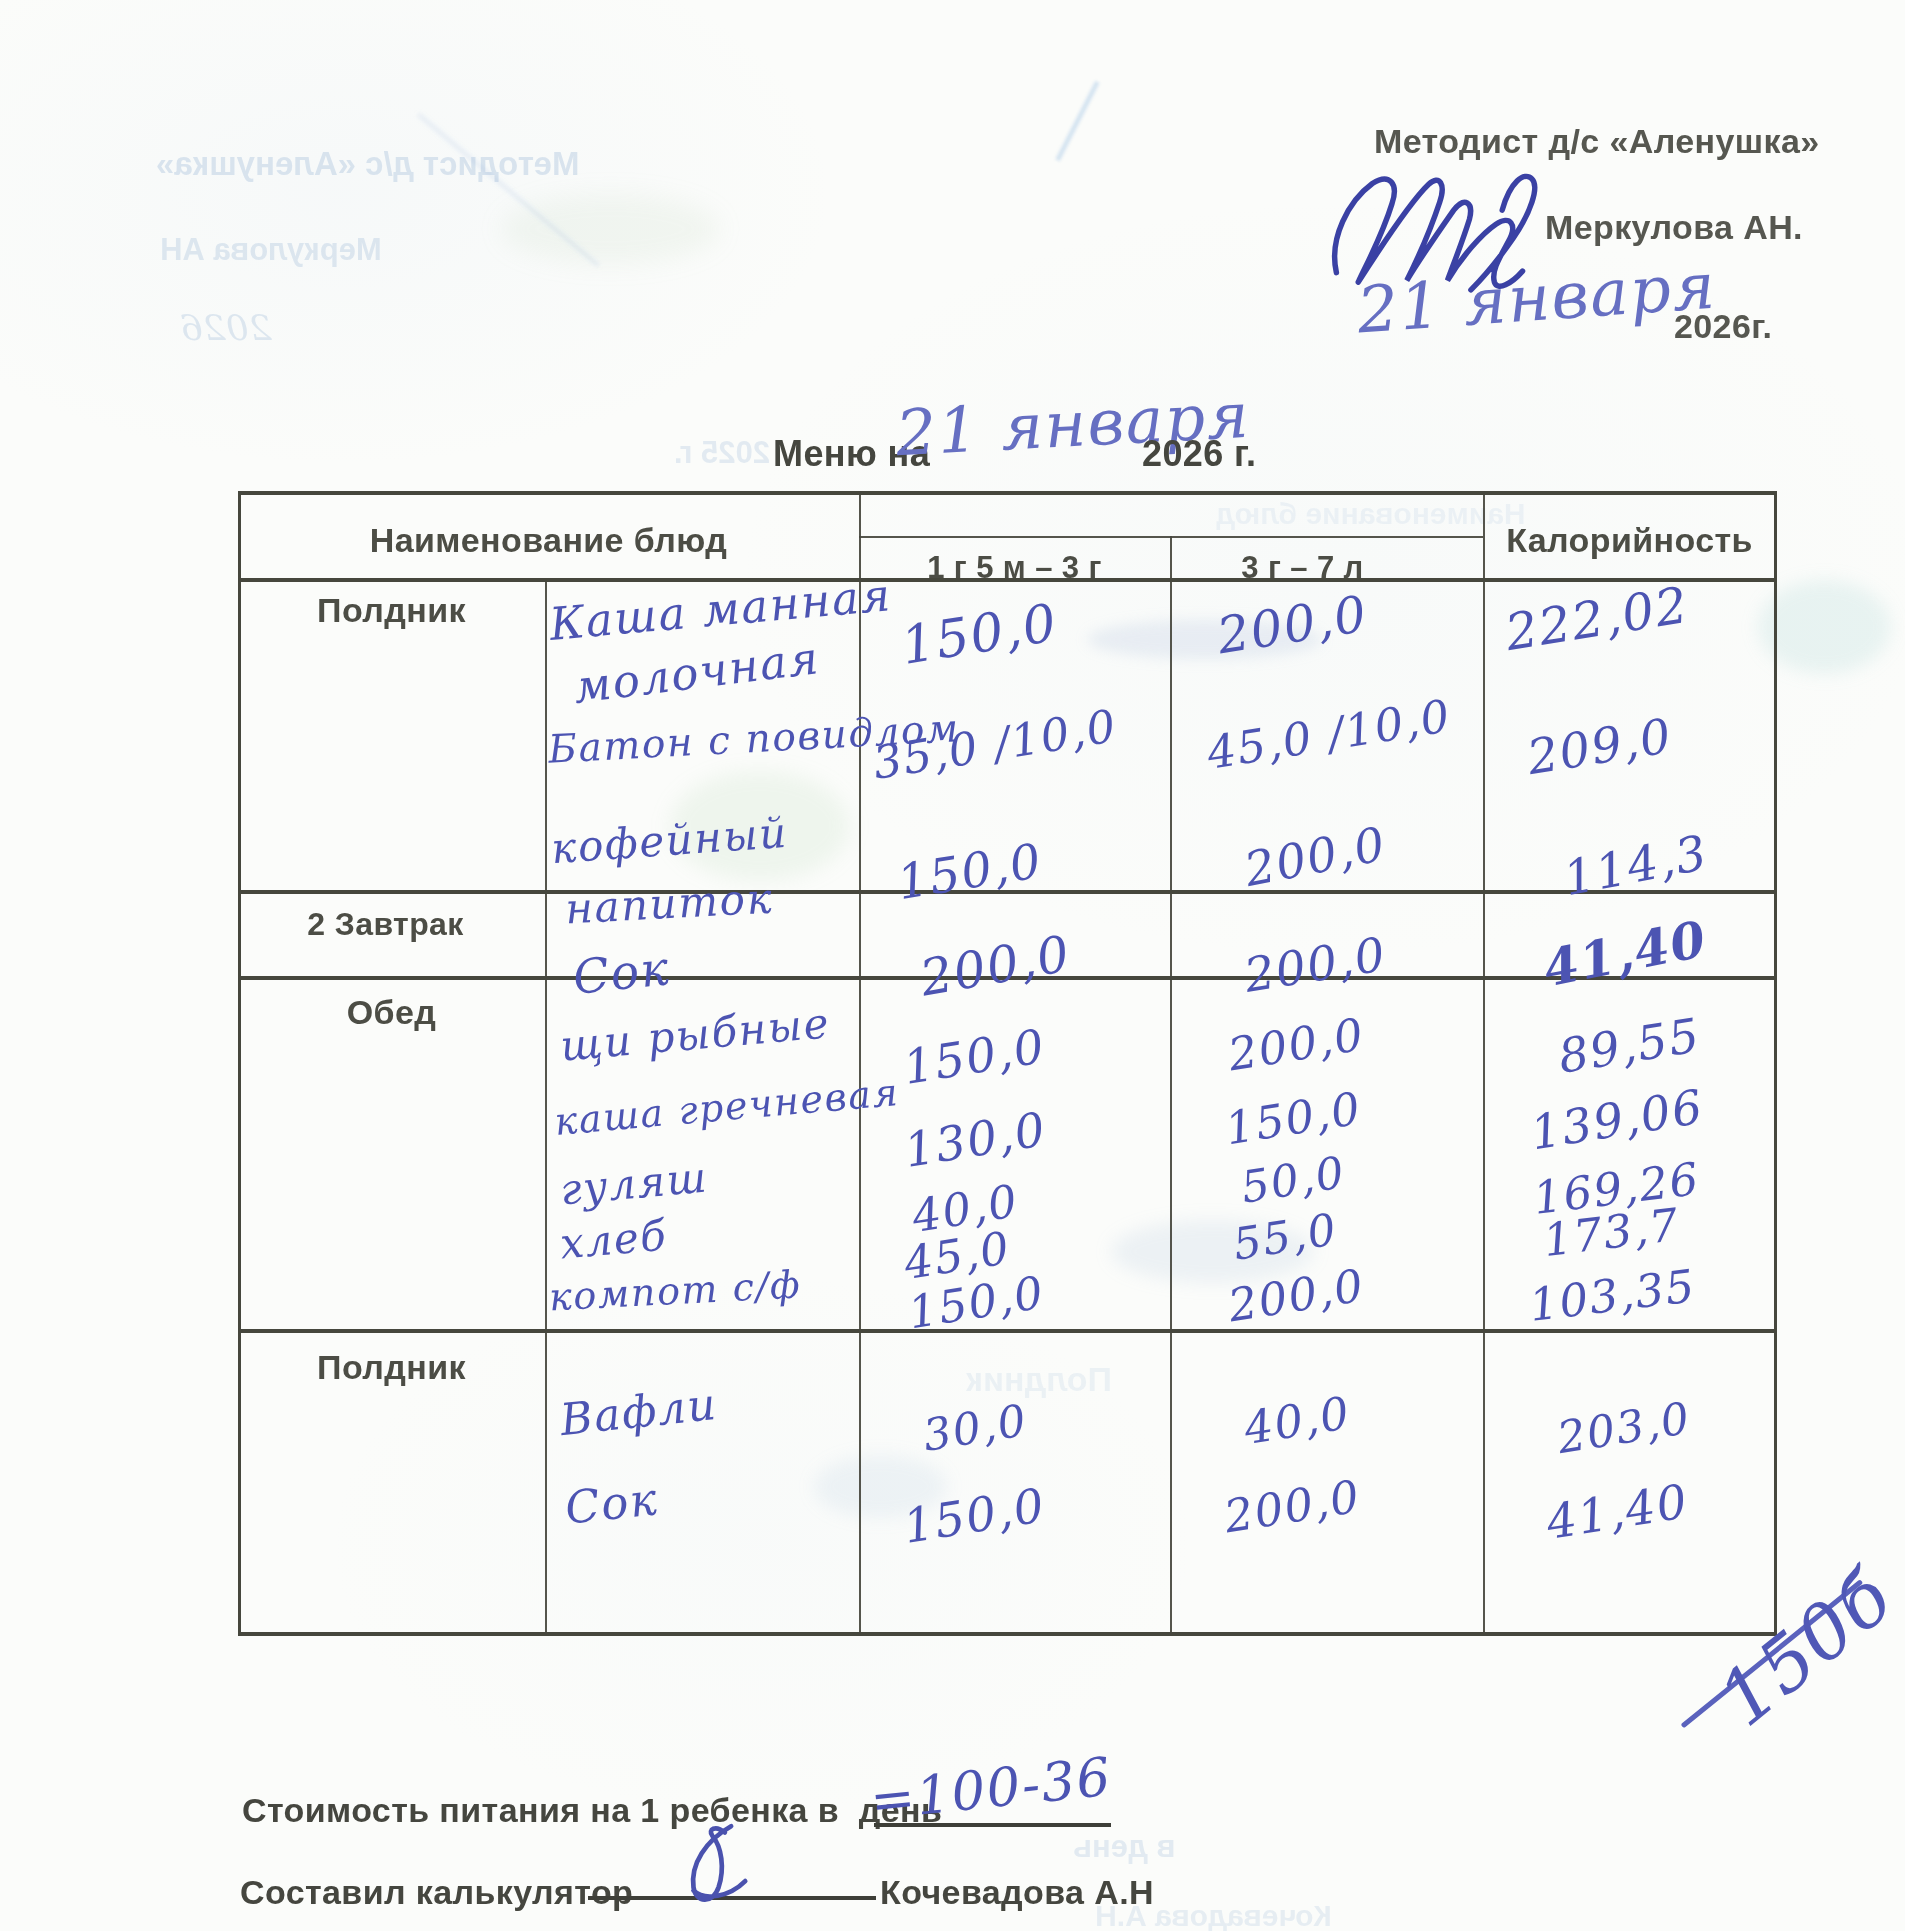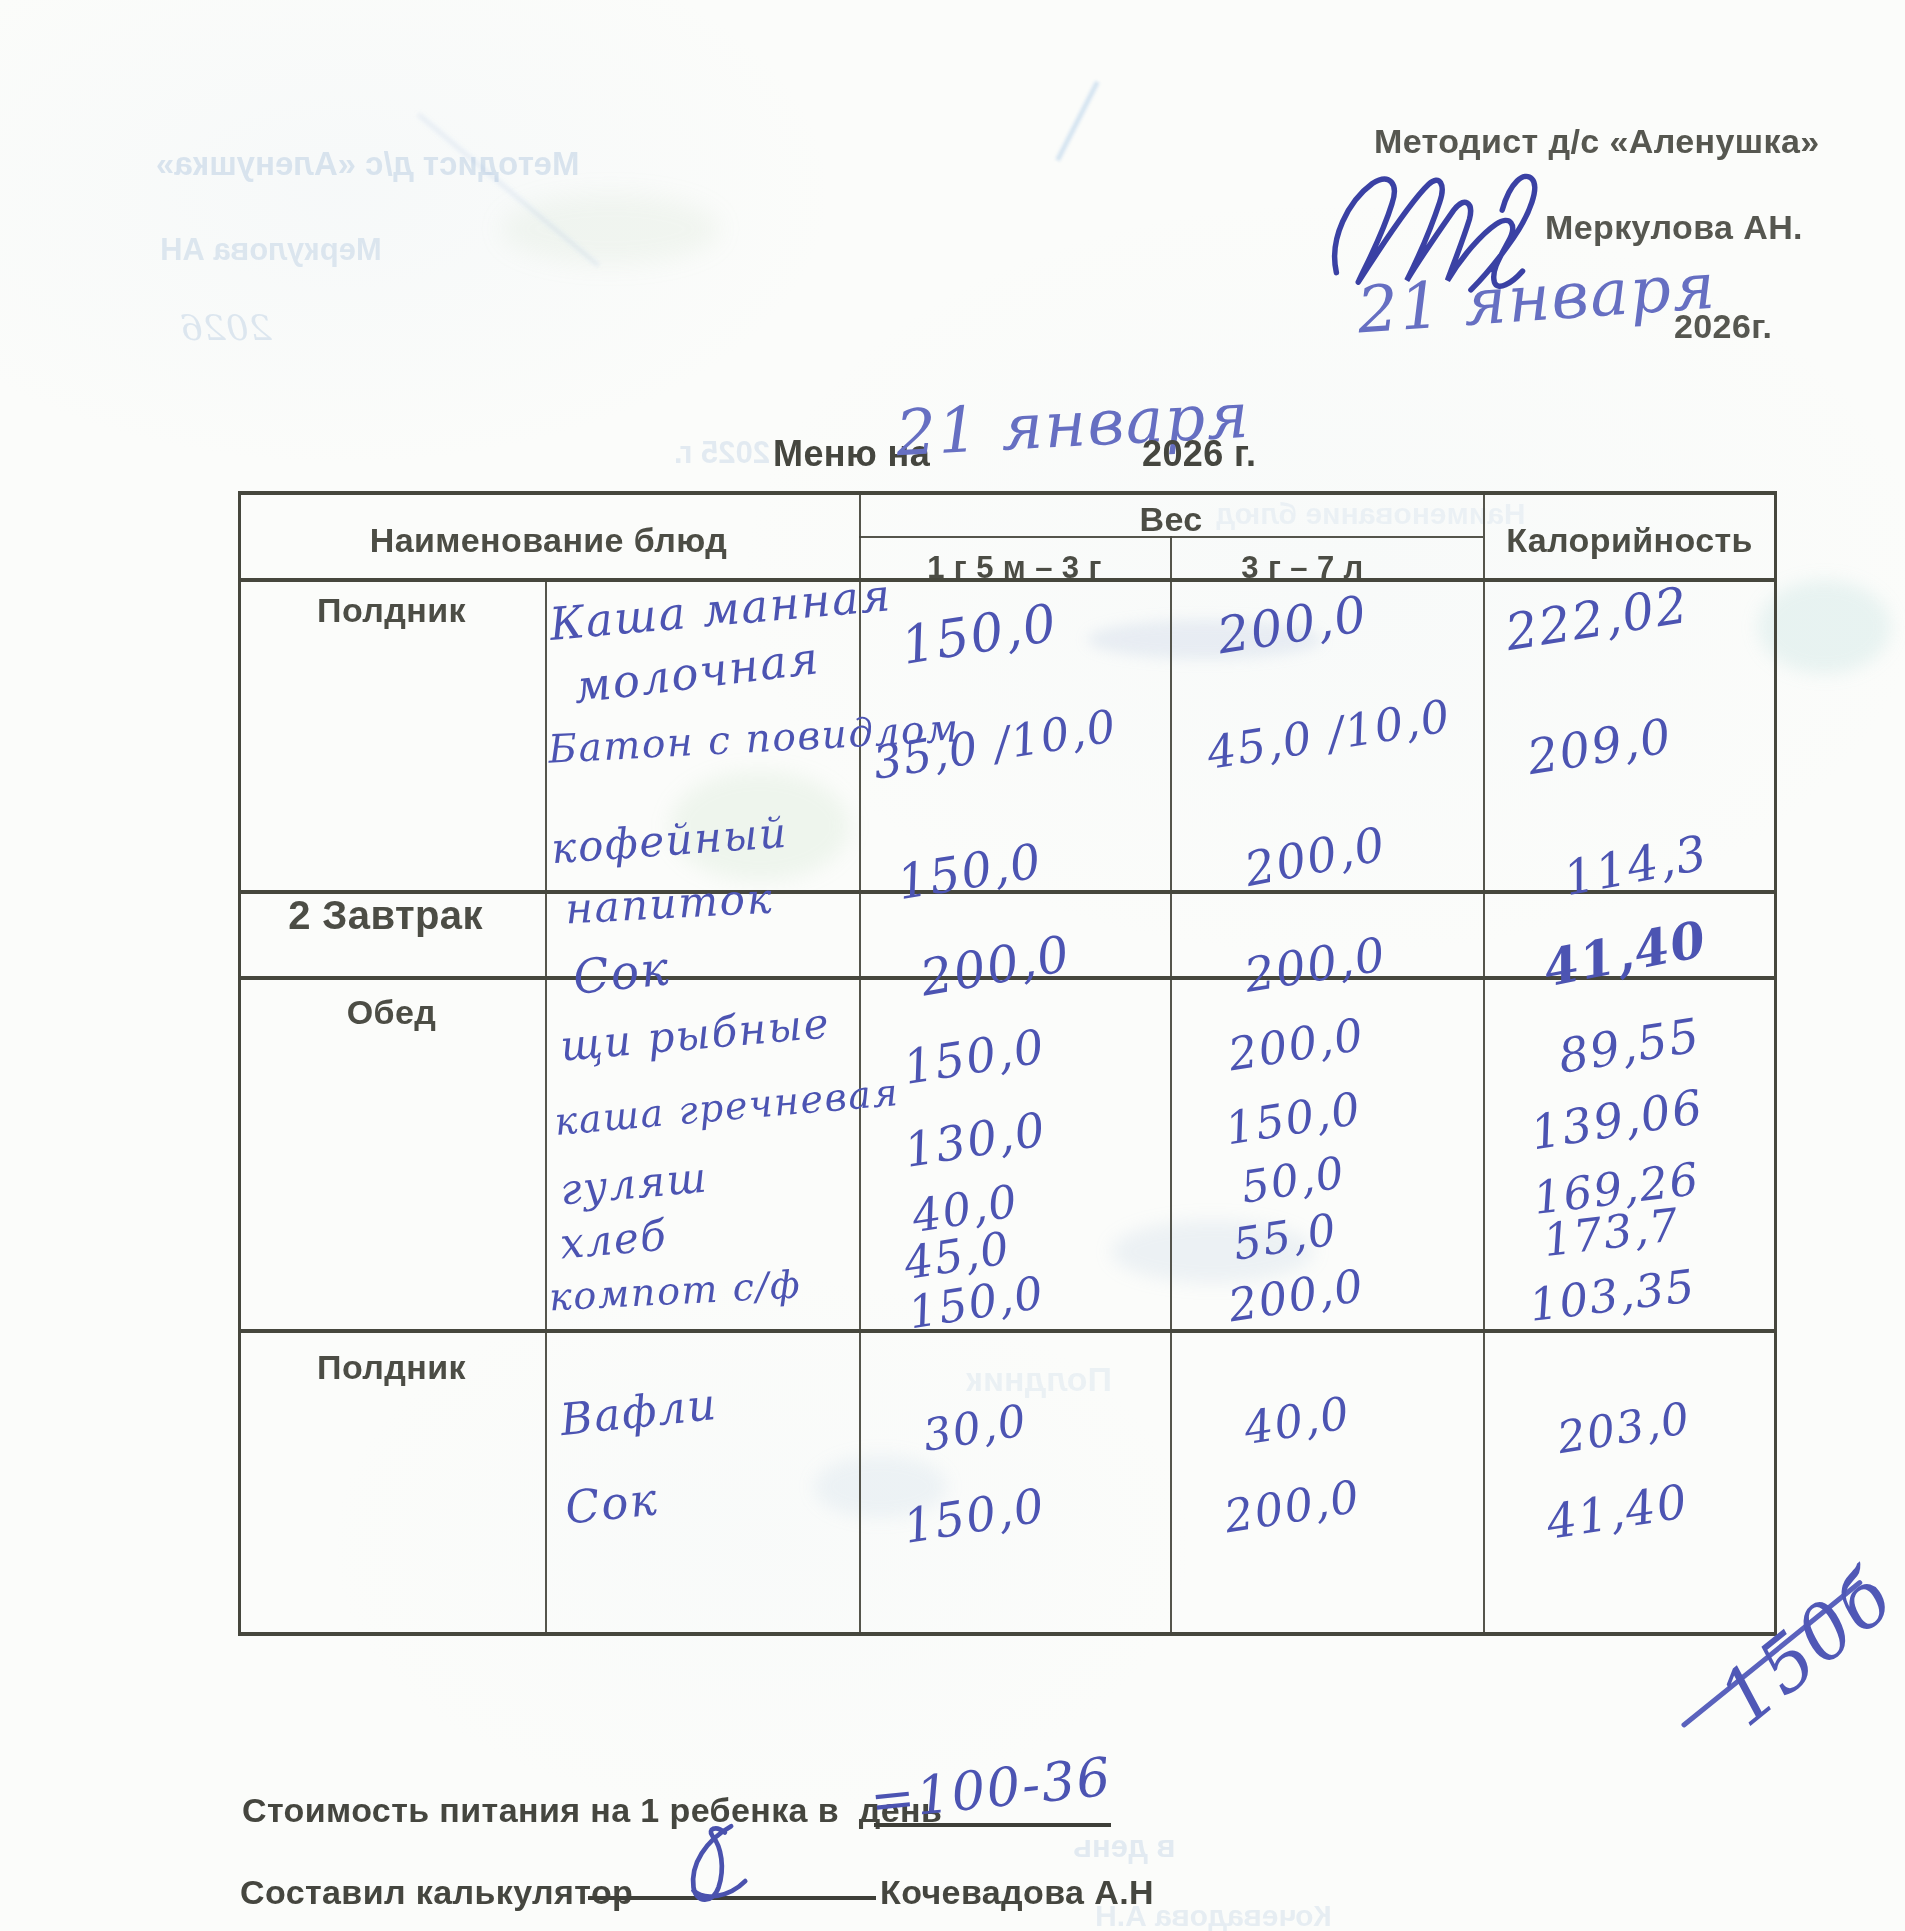--- a/index.html
+++ b/index.html
@@ -78,27 +78,26 @@
     <div class="ln soft" style="left:621px;top:0;width:2.3px;height:1145px;"></div>
     <div class="ln soft" style="left:932px;top:45px;width:2.3px;height:1100px;"></div>
     <div class="ln soft" style="left:1245px;top:0;width:2.3px;height:1145px;"></div>
     <div class="ln soft" style="left:621px;top:45px;width:624px;height:2.3px;"></div>
     <div class="ln" style="left:0;top:87px;width:1539px;height:3.9px;"></div>
     <div class="ln" style="left:0;top:399px;width:1539px;height:3.9px;"></div>
     <div class="ln" style="left:0;top:485px;width:1539px;height:3.9px;"></div>
     <div class="ln" style="left:0;top:838px;width:1539px;height:3.9px;"></div>
 
     <div class="pr cellc" style="left:0;top:30px;width:621px;font-size:34px;">Наименование блюд</div>
-    <div class="pr cellc" style="left:621px;top:9.4px;width:624px;font-size:34px;">Вес</div>
     <div class="pr cellc" style="left:1245px;top:30px;width:293px;font-size:34px;">Калорийность</div>
     <div class="pr cellc" style="left:621px;top:59px;width:311px;font-size:31px;">1 г 5 м – 3 г</div>
     <div class="pr cellc" style="left:932px;top:59px;width:265px;font-size:31px;">3 г – 7 л</div>
 
     <div class="pr cellc" style="left:0;top:100px;width:307px;font-size:34px;">Полдник</div>
-    <div class="pr cellc" style="left:0;top:402px;width:295px;font-size:40px;">2 Завтрак</div>
+    <div class="pr cellc" style="left:0;top:415px;width:295px;font-size:32px;">2 Завтрак</div>
     <div class="pr cellc" style="left:0;top:502px;width:307px;font-size:34px;">Обед</div>
     <div class="pr cellc" style="left:0;top:857px;width:307px;font-size:34px;">Полдник</div>
 
     <div class="hw" style="left:311px;top:92px;font-size:45px;transform:rotate(-5deg);">Каша манная</div>
     <div class="hw" style="left:335px;top:155px;font-size:45px;transform:rotate(-7deg);">молочная</div>
     <div class="hw" style="left:663px;top:113px;font-size:52px;transform:rotate(-9deg);">150,0</div>
     <div class="hw" style="left:979px;top:105px;font-size:50px;transform:rotate(-9deg);">200,0</div>
     <div class="hw" style="left:1267px;top:99px;font-size:50px;transform:rotate(-9deg);">222,02</div>
 
     <div class="hw" style="left:310px;top:225px;font-size:39px;transform:rotate(-3deg);">Батон с повидлом</div>

